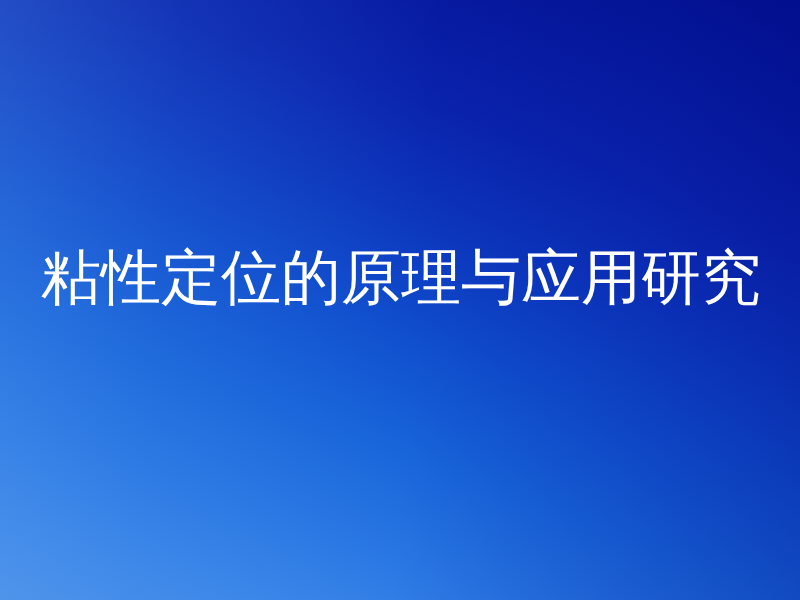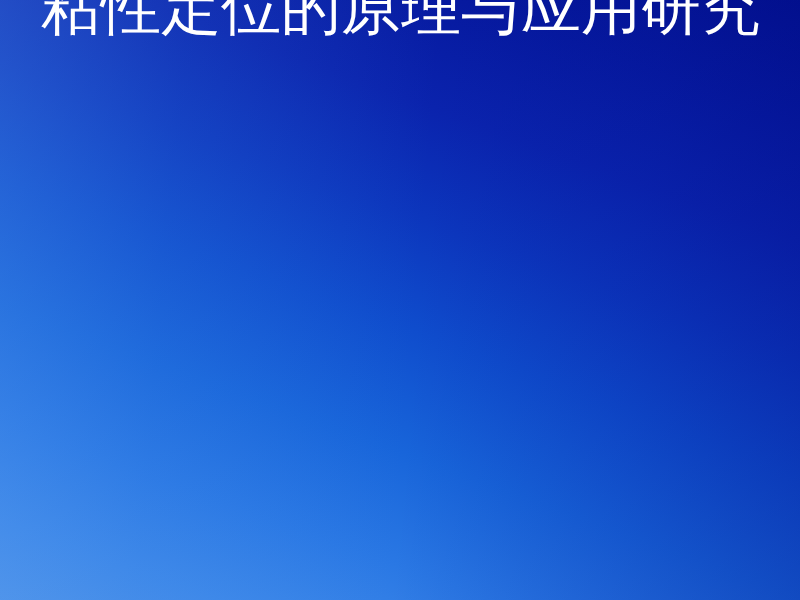--- a/index.html
+++ b/index.html
@@ -58,21 +58,21 @@
         rgba(2, 12, 135, 0.30) 100%
       );
     mix-blend-mode: normal;
   }
 
   
   .title-layer {
     position: absolute;
     inset: 0;
     display: flex;
-    align-items: flex-start;
+    align-items: center;
     justify-content: flex-start;
   }
 
   .slide-title {
     margin: 0;
     padding: 0 0 0 41px;
     font-family: "Liberation Sans", "DejaVu Sans", sans-serif;
     font-size: 60px;
     font-weight: 400;
     line-height: 1.0;

